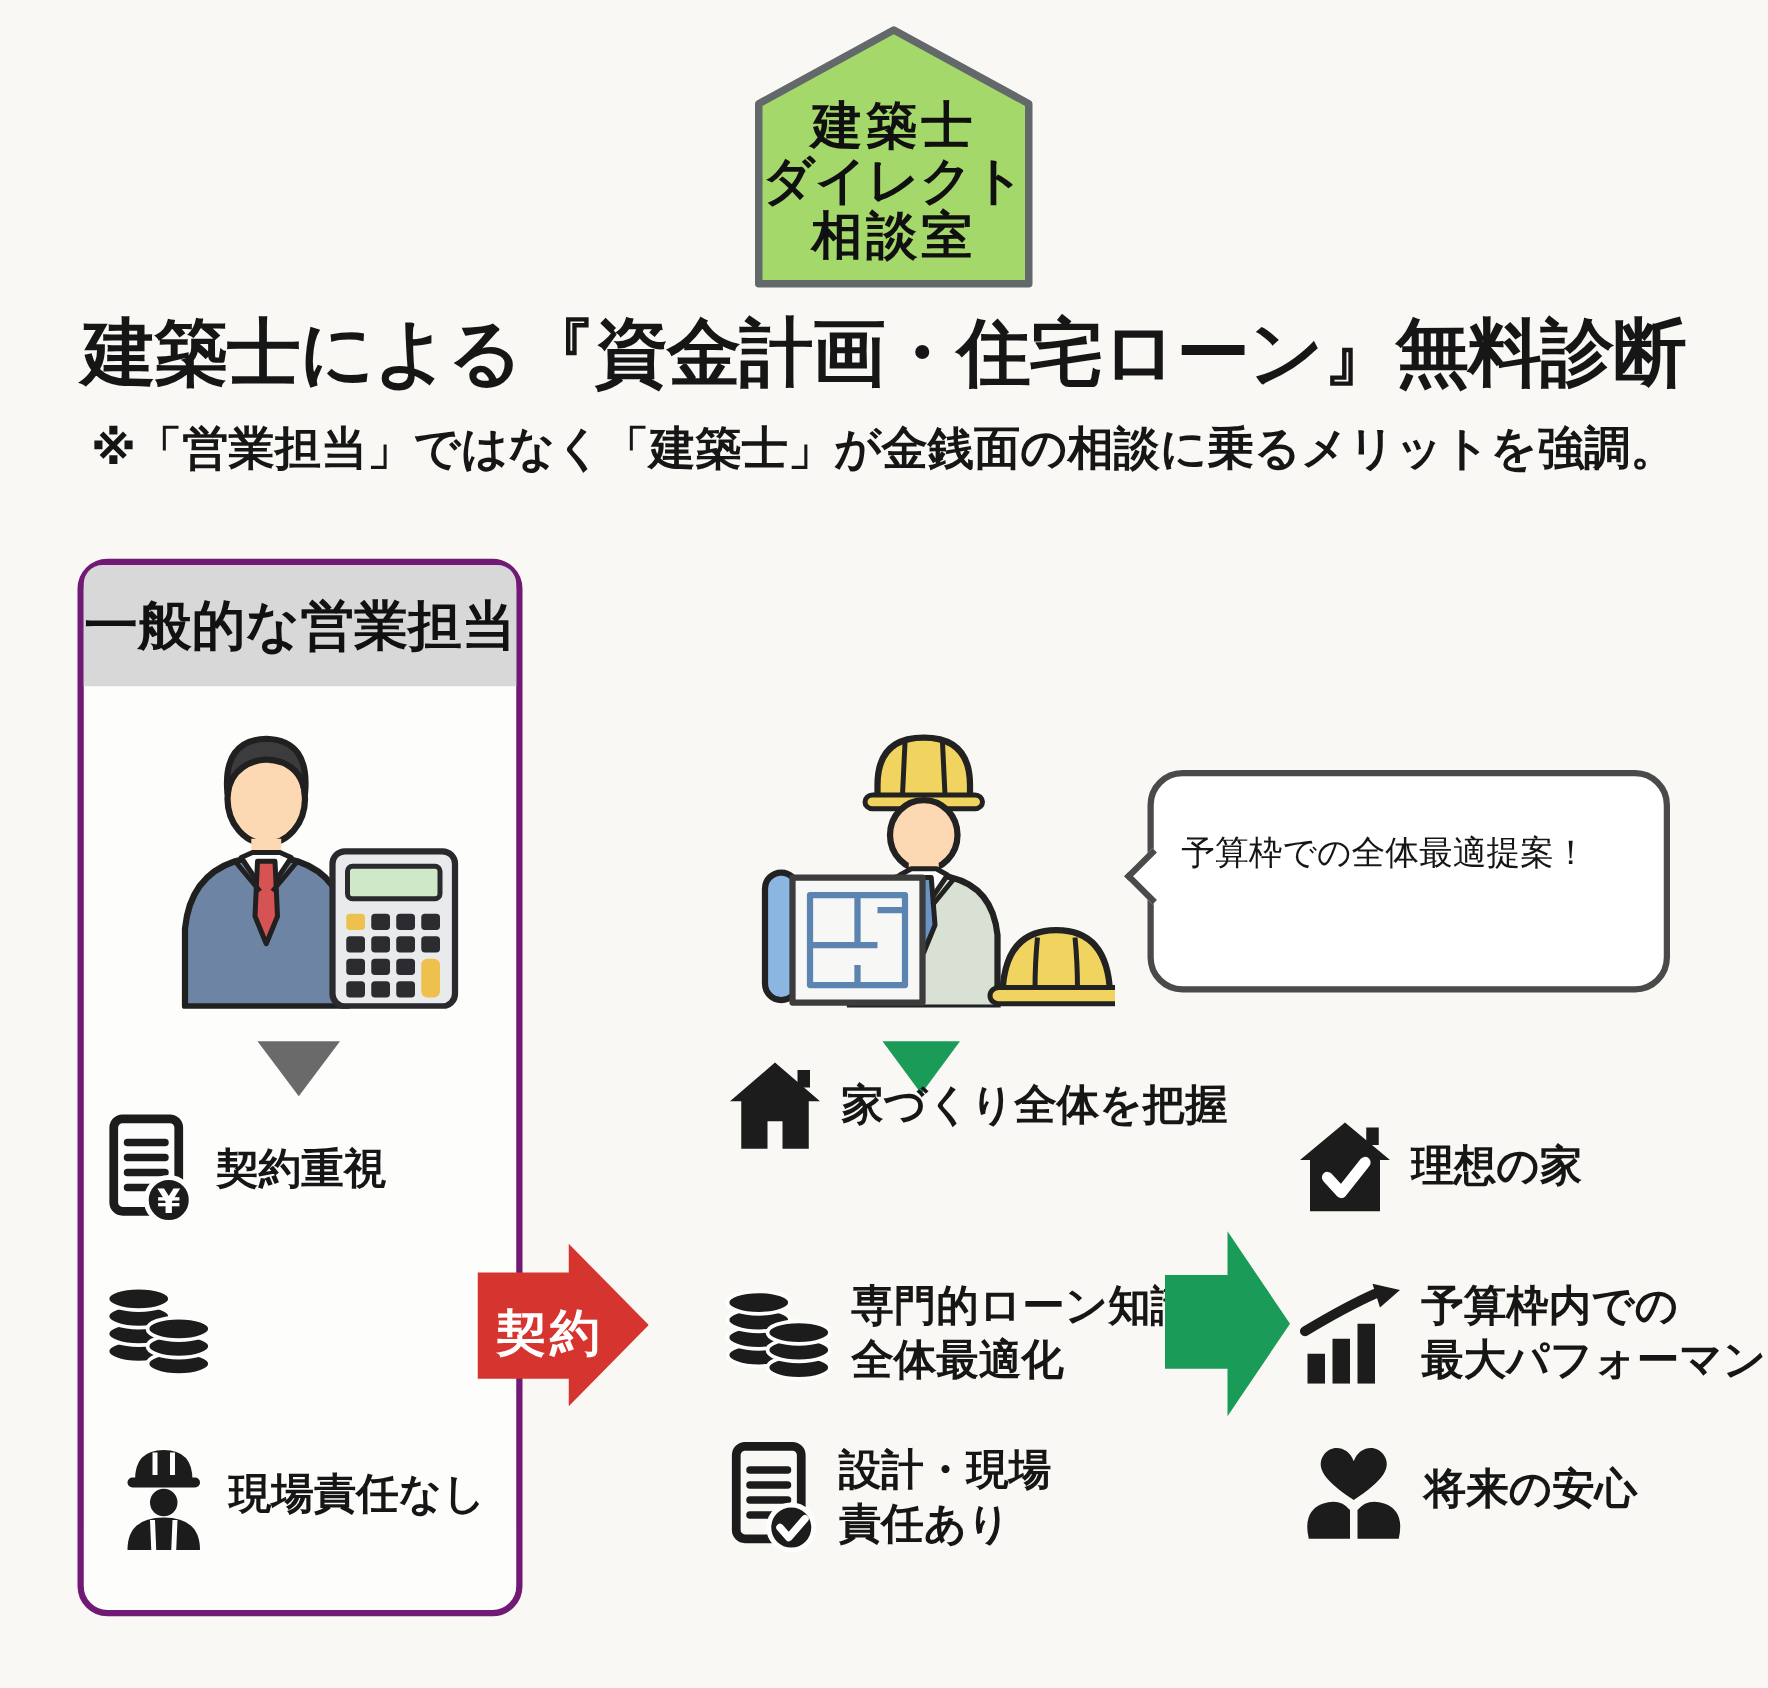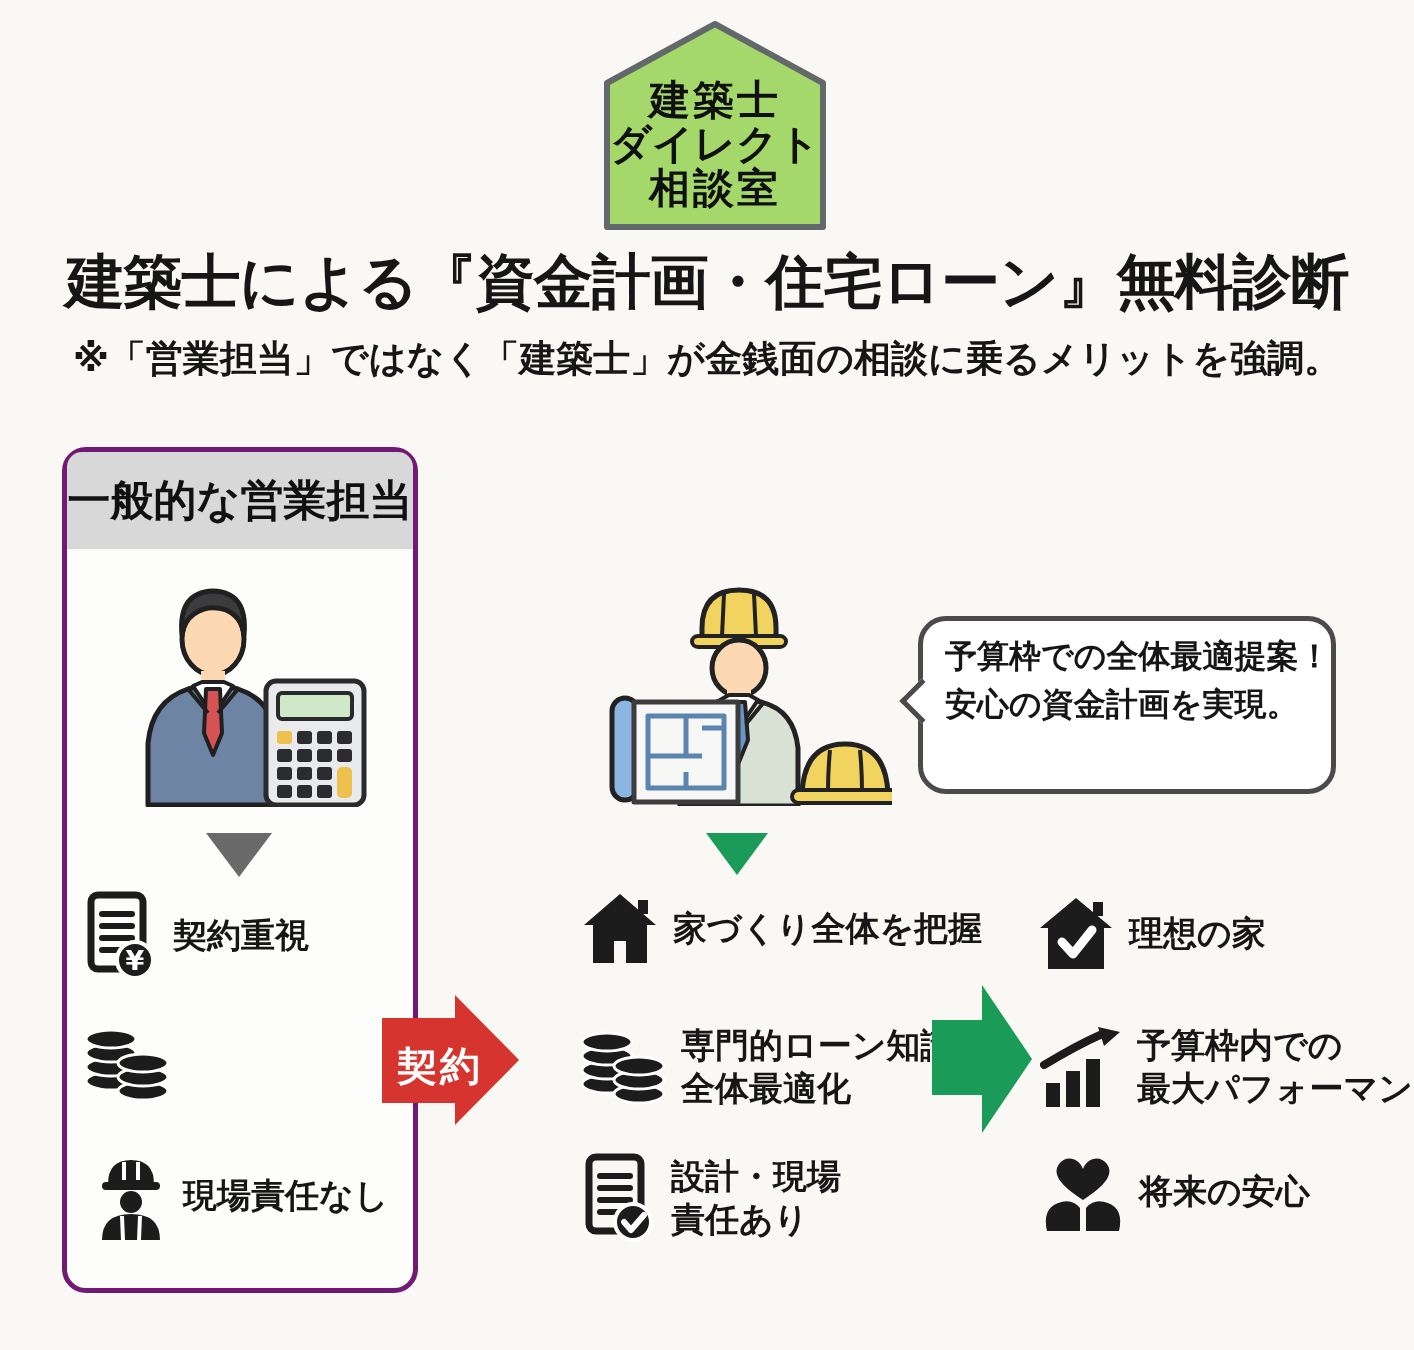--- a/index.html
+++ b/index.html
@@ -28,21 +28,21 @@
   .panel-green .panel-header{height:88px;background:#b2e574;font-size:44px;border-radius:16px 16px 0 0;}
 
   
   .down-tri{width:0;height:0;}
   .tri-gray{left:206px;top:833px;border-left:33px solid transparent;border-right:33px solid transparent;border-top:44px solid #6a6a6a;}
   .tri-green{left:706px;top:833px;border-left:31px solid transparent;border-right:31px solid transparent;border-top:42px solid #1b9b58;}
 
   
   .bubble{left:918px;top:616px;width:418px;height:178px;box-sizing:border-box;background:#fff;
           border:5px solid #4a4a4a;border-radius:28px;padding:11px 0 0 22px;z-index:4;}
-  .bubble-line{font-size:32px;font-weight:700;line-height:1.5;white-space:nowrap;}
+  .bubble-line{font-size:27px;font-weight:400;line-height:1.5;white-space:nowrap;margin-top:30px;}
   .bubble-tail{position:absolute;left:-17px;top:64px;width:27px;height:27px;background:#fff;
                border-left:5px solid #4a4a4a;border-bottom:5px solid #4a4a4a;transform:rotate(45deg);}
 
   
   .contract-arrow{left:382px;top:995px;width:137px;height:130px;z-index:6;}
   .contract-arrow span{position:absolute;left:12px;top:44px;width:92px;text-align:center;
                        color:#fff;font-size:40px;font-weight:700;letter-spacing:3px;}
   .flow-arrow{left:932px;top:985px;width:100px;height:148px;z-index:3;}
 
   
@@ -166,26 +166,25 @@
       </g>
       <path d="M200,216 Q202,166 243,166 Q284,166 286,216 Z" fill="#f1d35f"></path>
       <path d="M228,172 Q226,192 226,214 M258,172 Q260,192 260,214" fill="none" stroke-width="4"></path>
       <rect x="190" y="212" width="106" height="13" rx="7" fill="#f1d35f" stroke-width="4"></rect>
     </g>
   </svg>
 
   <div class="abs bubble">
     <div class="bubble-tail"></div>
     <div class="bubble-line">予算枠での全体最適提案！</div>
-    <div class="bubble-line">安心の資金計画を実現。</div>
   </div>
 
   <div class="abs down-tri tri-green"></div>
 
-  <div class="abs item" style="left:582px;top:892px;">
+  <div class="abs item" style="left:582px;top:848px;">
     <svg width="76" height="74" viewBox="0 0 76 74">
       <path d="M38,2 L74,33 L65,33 L65,71 L44,71 L44,49 L32,49 L32,71 L11,71 L11,33 L2,33 Z" fill="#1c1c1c"></path>
       <rect x="56" y="8" width="10" height="14" fill="#1c1c1c"></rect>
     </svg>
     <div class="label"><span>家づくり全体を把握</span></div>
   </div>
 
   <div class="abs item" style="left:580px;top:1024px;">
     <svg width="86" height="80" viewBox="0 0 86 80">
       <g fill="#1c1c1c" stroke="#fefefc" stroke-width="3">

